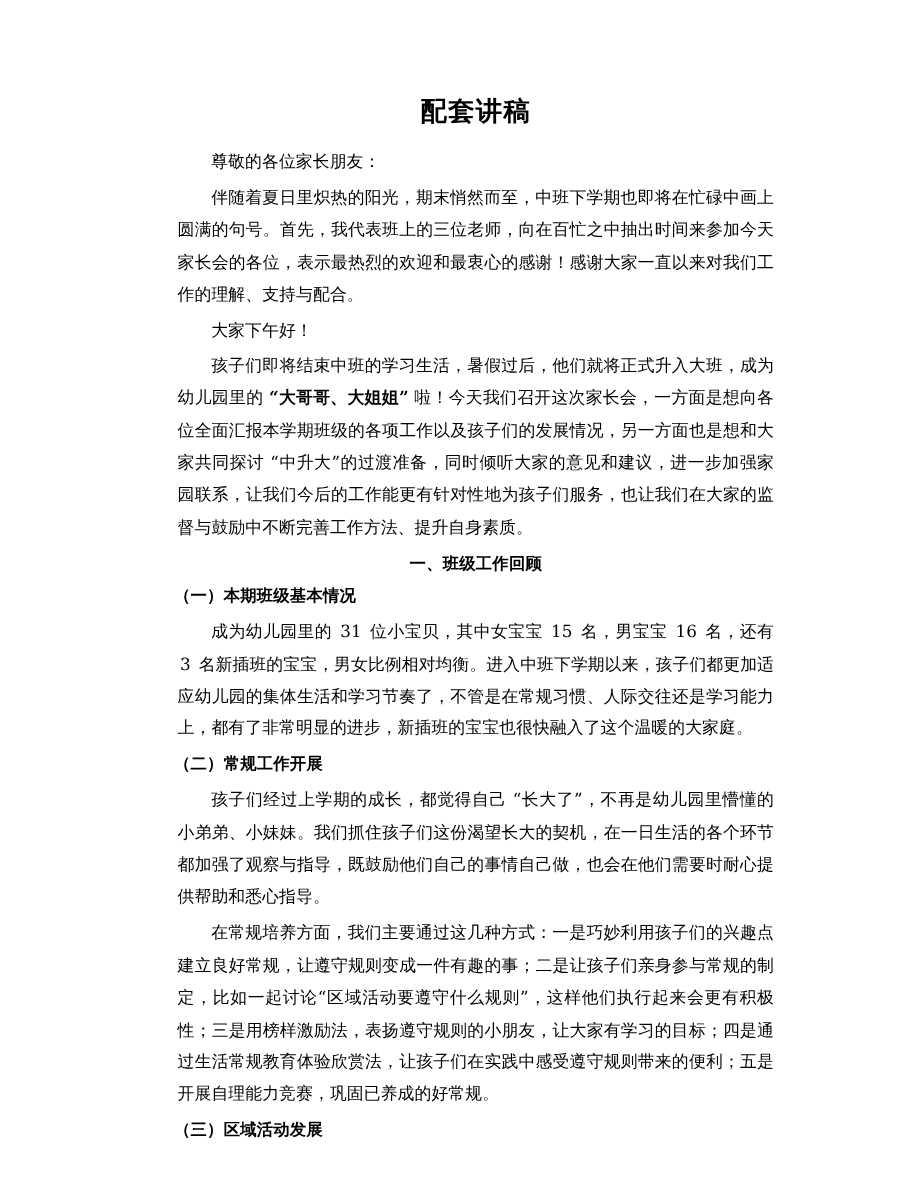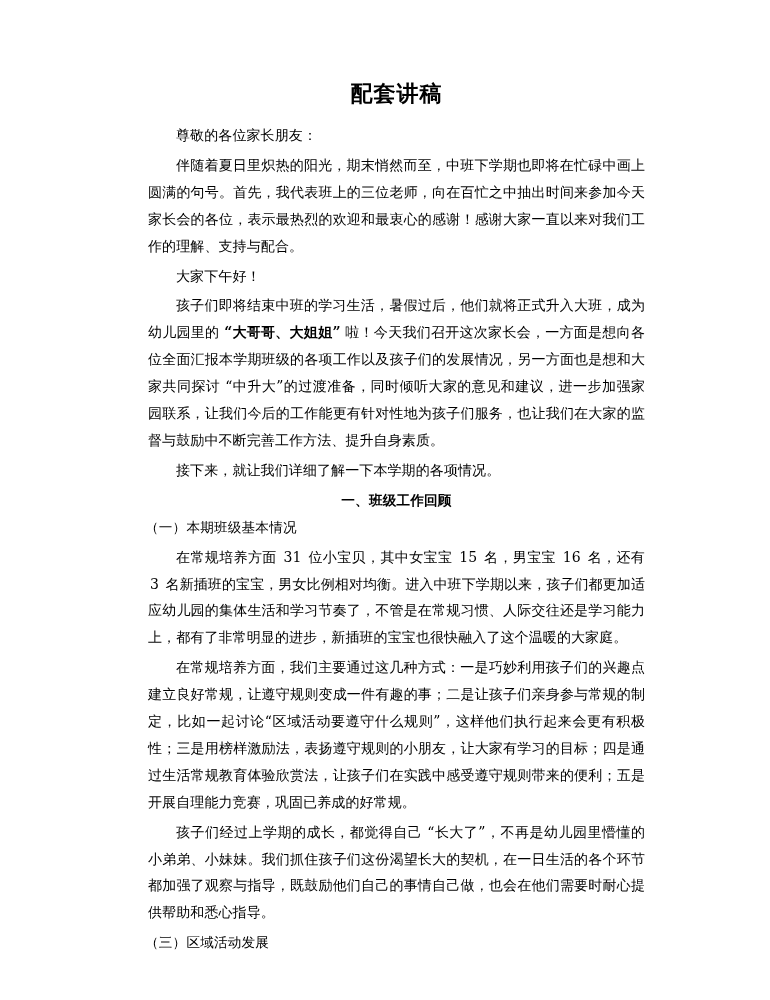--- a/index.html
+++ b/index.html
@@ -50,21 +50,21 @@
     margin: 0;
     font-weight: bold;
     text-indent: 0;
     letter-spacing: 0.2px;
     text-align: center;
   }
   .heading-sub {
     font-size: 13.6px;
     line-height: 26.9px;
     margin: 0;
-    font-weight: normal;
+    font-weight: bold;
     text-indent: 0;
     letter-spacing: 0.2px;
   }
   .b { font-weight: bold; }
   .num { padding: 0 2px; }
 </style>
 </head>
 <body>
 
 <div class="page">
@@ -72,28 +72,28 @@
   <h1 class="doc-title">配套讲稿</h1>
 
   <p class="para indent">尊敬的各位家长朋友：</p>
 
   <p class="para indent">伴随着夏日里炽热的阳光，期末悄然而至，中班下学期也即将在忙碌中画上圆满的句号。首先，我代表班上的三位老师，向在百忙之中抽出时间来参加今天家长会的各位，表示最热烈的欢迎和最衷心的感谢！感谢大家一直以来对我们工作的理解、支持与配合。</p>
 
   <p class="para indent">大家下午好！</p>
 
   <p class="para indent"><span>孩子们即将结束中班的学习生活，暑假过后，他们就将正式升入大班，成为幼儿园里的 </span><span class="b">“大哥哥、大姐姐”</span><span> 啦！今天我们召开这次家长会，一方面是想向各位全面汇报本学期班级的各项工作以及孩子们的发展情况，另一方面也是想和大家共同探讨 </span><span>“中升大”</span><span>的过渡准备，同时倾听大家的意见和建议，进一步加强家园联系，让我们今后的工作能更有针对性地为孩子们服务，也让我们在大家的监督与鼓励中不断完善工作方法、提升自身素质。</span></p>
 
-  <p class="para indent">接下来，就让我们详细了解一下本学期的各项情况。</p>
 
   <p class="heading">一、班级工作回顾</p>
 
   <p class="heading-sub">（一）本期班级基本情况</p>
 
-  <p class="para indent"><span>在常规培养方面 </span><span class="num">31</span><span> 位小宝贝，其中女宝宝 </span><span class="num">15</span><span> 名，男宝宝 </span><span class="num">16</span><span> 名，还有 </span><span class="num">3</span><span> 名新插班的宝宝，男女比例相对均衡。进入中班下学期以来，孩子们都更加适应幼儿园的集体生活和学习节奏了，不管是在常规习惯、人际交往还是学习能力上，都有了非常明显的进步，新插班的宝宝也很快融入了这个温暖的大家庭。</span></p>
+  <p class="para indent"><span>成为幼儿园里的 </span><span class="num">31</span><span> 位小宝贝，其中女宝宝 </span><span class="num">15</span><span> 名，男宝宝 </span><span class="num">16</span><span> 名，还有 </span><span class="num">3</span><span> 名新插班的宝宝，男女比例相对均衡。进入中班下学期以来，孩子们都更加适应幼儿园的集体生活和学习节奏了，不管是在常规习惯、人际交往还是学习能力上，都有了非常明显的进步，新插班的宝宝也很快融入了这个温暖的大家庭。</span></p>
 
+  <p class="heading-sub">（二）常规工作开展</p>
+
+  <p class="para indent"><span>孩子们经过上学期的成长，都觉得自己 </span><span>“长大了”</span><span>，不再是幼儿园里懵懂的小弟弟、小妹妹。我们抓住孩子们这份渴望长大的契机，在一日生活的各个环节都加强了观察与指导，既鼓励他们自己的事情自己做，也会在他们需要时耐心提供帮助和悉心指导。</span></p>
 
   <p class="para indent">在常规培养方面，我们主要通过这几种方式：一是巧妙利用孩子们的兴趣点建立良好常规，让遵守规则变成一件有趣的事；二是让孩子们亲身参与常规的制定，比如一起讨论“区域活动要遵守什么规则”，这样他们执行起来会更有积极性；三是用榜样激励法，表扬遵守规则的小朋友，让大家有学习的目标；四是通过生活常规教育体验欣赏法，让孩子们在实践中感受遵守规则带来的便利；五是开展自理能力竞赛，巩固已养成的好常规。</p>
-
-  <p class="para indent"><span>孩子们经过上学期的成长，都觉得自己 </span><span>“长大了”</span><span>，不再是幼儿园里懵懂的小弟弟、小妹妹。我们抓住孩子们这份渴望长大的契机，在一日生活的各个环节都加强了观察与指导，既鼓励他们自己的事情自己做，也会在他们需要时耐心提供帮助和悉心指导。</span></p>
 
   <p class="heading-sub">（三）区域活动发展</p>
 
 </div>
 
 </body></html>

